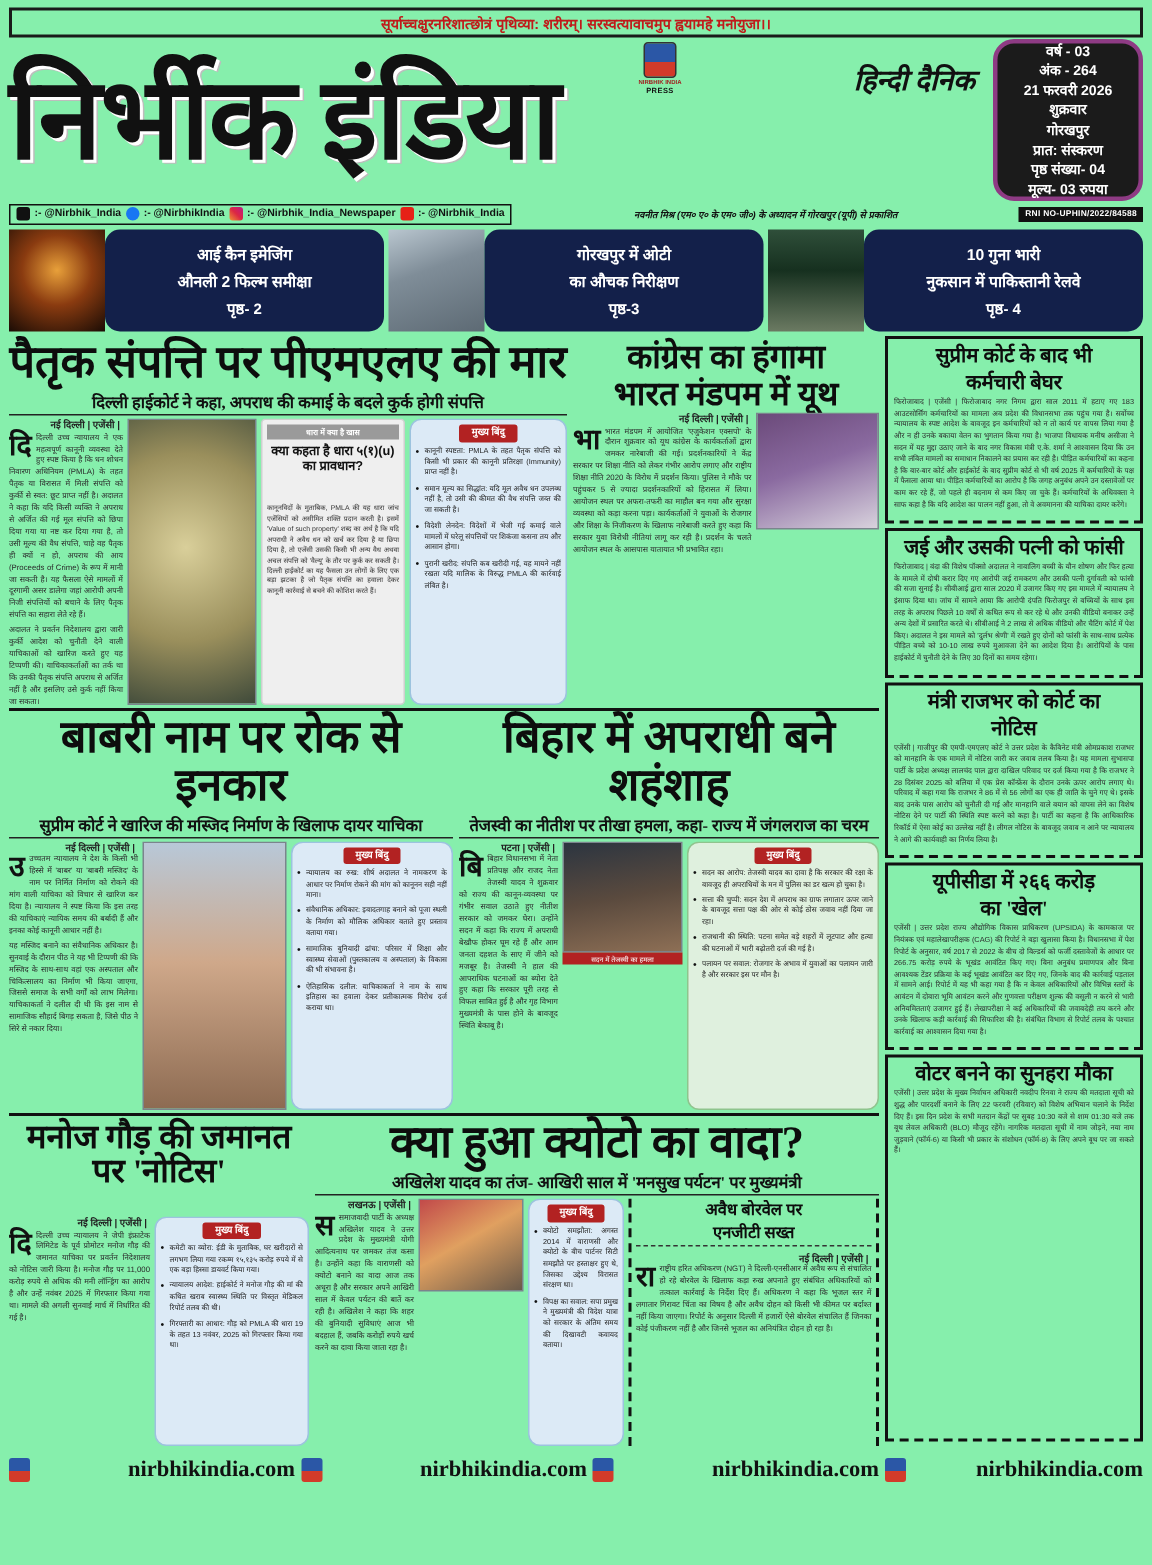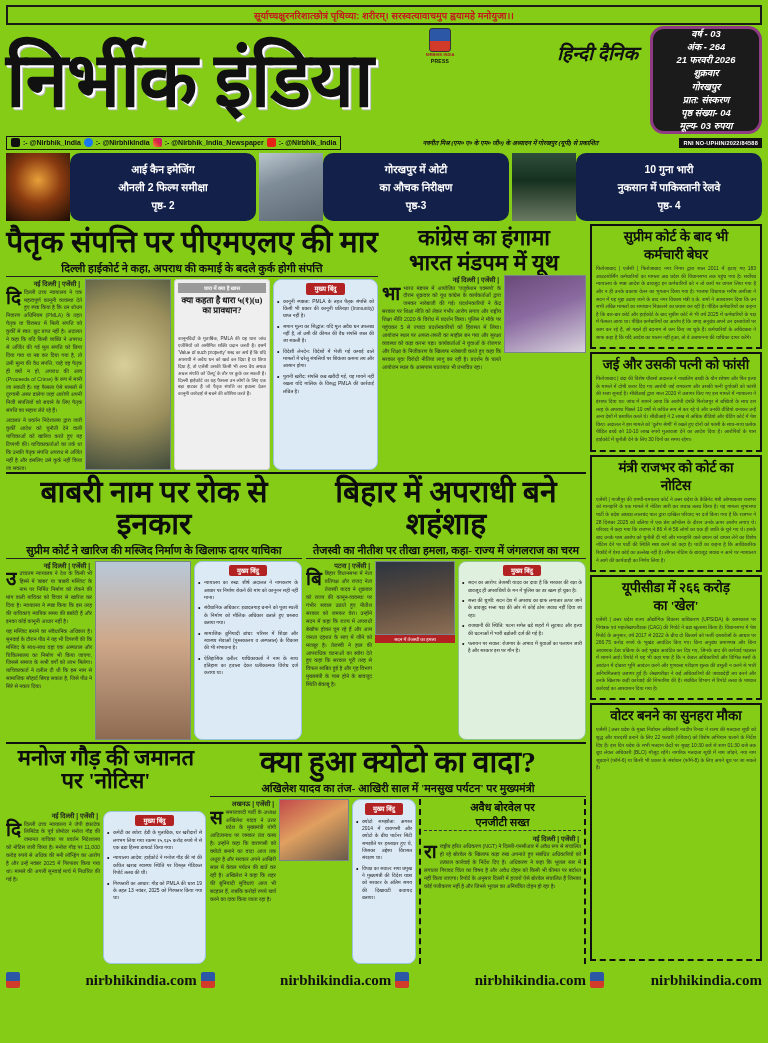--- a/index.html
+++ b/index.html
@@ -3,21 +3,21 @@
 <meta charset="utf-8">
 <title>Nirbhik India</title>
 <style>
   * { box-sizing: border-box; margin: 0; padding: 0; }
   html, body {
     width: 768px; height: 1043px;
     background: #ffffff;
     font-family: "Liberation Sans", "DejaVu Sans", sans-serif;
     overflow: hidden;
   }
-  .page { position: relative; width: 768px; height: 1043px; background:#84cc16; padding: 3px 4px; }
+  .page { position: relative; width: 768px; height: 1043px; background:#86efac; padding: 3px 4px; }
 
   
   .shloka-bar {
     border: 2px solid #1a1a1a;
     height: 20px;
     display: flex; align-items: center; justify-content: center;
     margin: 2px 2px 1px 2px;
   }
   .shloka-text { color:#c01a1a; font-size: 9.5px; font-weight: 700; letter-spacing:.1px; }
 
@@ -39,26 +39,26 @@
     border-radius: 3px; border:1px solid #333;
   }
   .press-label { font-size: 5px; font-weight: 800; color:#111; letter-spacing:.3px; margin-top:1px;}
   .press-sub { font-size: 4px; font-weight: 700; color:#a02020; }
   .mast-hindi-daily {
     position: absolute; right: 8px; top: 14px;
     font-size: 19px; font-weight: 900; color:#111; font-style: italic;
     font-family: "Liberation Serif", serif;
   }
   .mast-right {
-    width: 112px; margin-left: 4px;
+    width: 100px; margin-left: 4px;
     background: #1b1b1b; color: #fff;
     border: 3px solid #8e3b84;
     border-radius: 14px 14px 14px 14px;
     display:flex; flex-direction:column; align-items:center; justify-content:center;
-    padding: 4px 2px; gap: 1px; font-style: italic;
+    padding: 4px 2px; gap: 1px;
   }
   .mast-right div { font-size: 9.4px; font-weight: 700; line-height: 1.28; white-space: nowrap; }
 
   
   .social-row { display:flex; align-items:center; margin: 1px 2px 0 2px; height: 15px; gap:0; }
   .social-box {
     border: 1.5px solid #111; display:flex; align-items:center; gap:3px;
     padding: 0 4px; height: 14px; flex: 0 0 auto;
   }
   .sicon { width:9px; height:9px; border-radius:2px; display:inline-block; position:relative; }
@@ -135,21 +135,21 @@
   .kp li { position:relative; padding-left:6px; margin-bottom:3px; color:#222; text-align: justify;}
   .kp li::before { content:"•"; position:absolute; left:0; top:-1px; font-size:7px; color:#111; }
 
   
   .infobox { background:#efefef; border:1px solid #cfcfcf; border-radius:3px; padding:3px; }
   .infobox-tag {
     background:#9a9a9a; color:#fff; font-size:5.2px; font-weight:800; text-align:center;
     padding:1px 2px; margin-bottom:2px;
   }
   .infobox-q { text-align:center; font-size:8.5px; font-weight:800; line-height:1.2; color:#111;
-               font-family:Liberation Serif, serif; margin-bottom:21px;}
+               font-family:Liberation Sans, sans-serif; margin-bottom:21px;}
 
   
   .up-banner {
     background:#f5c6cf; border:1px solid #c28e99; text-align:center;
     font-size:13px; font-weight:900; color:#b01030; font-style:italic;
     font-family:"Liberation Serif",serif; padding:1px 0; margin-bottom:3px;
     letter-spacing:.3px;
   }
   .up-item { border: 2px dashed #111; border-top:none; border-left-style:solid; border-right-style:solid;
              padding: 3px 4px 4px 4px; margin-bottom: 3px; }

